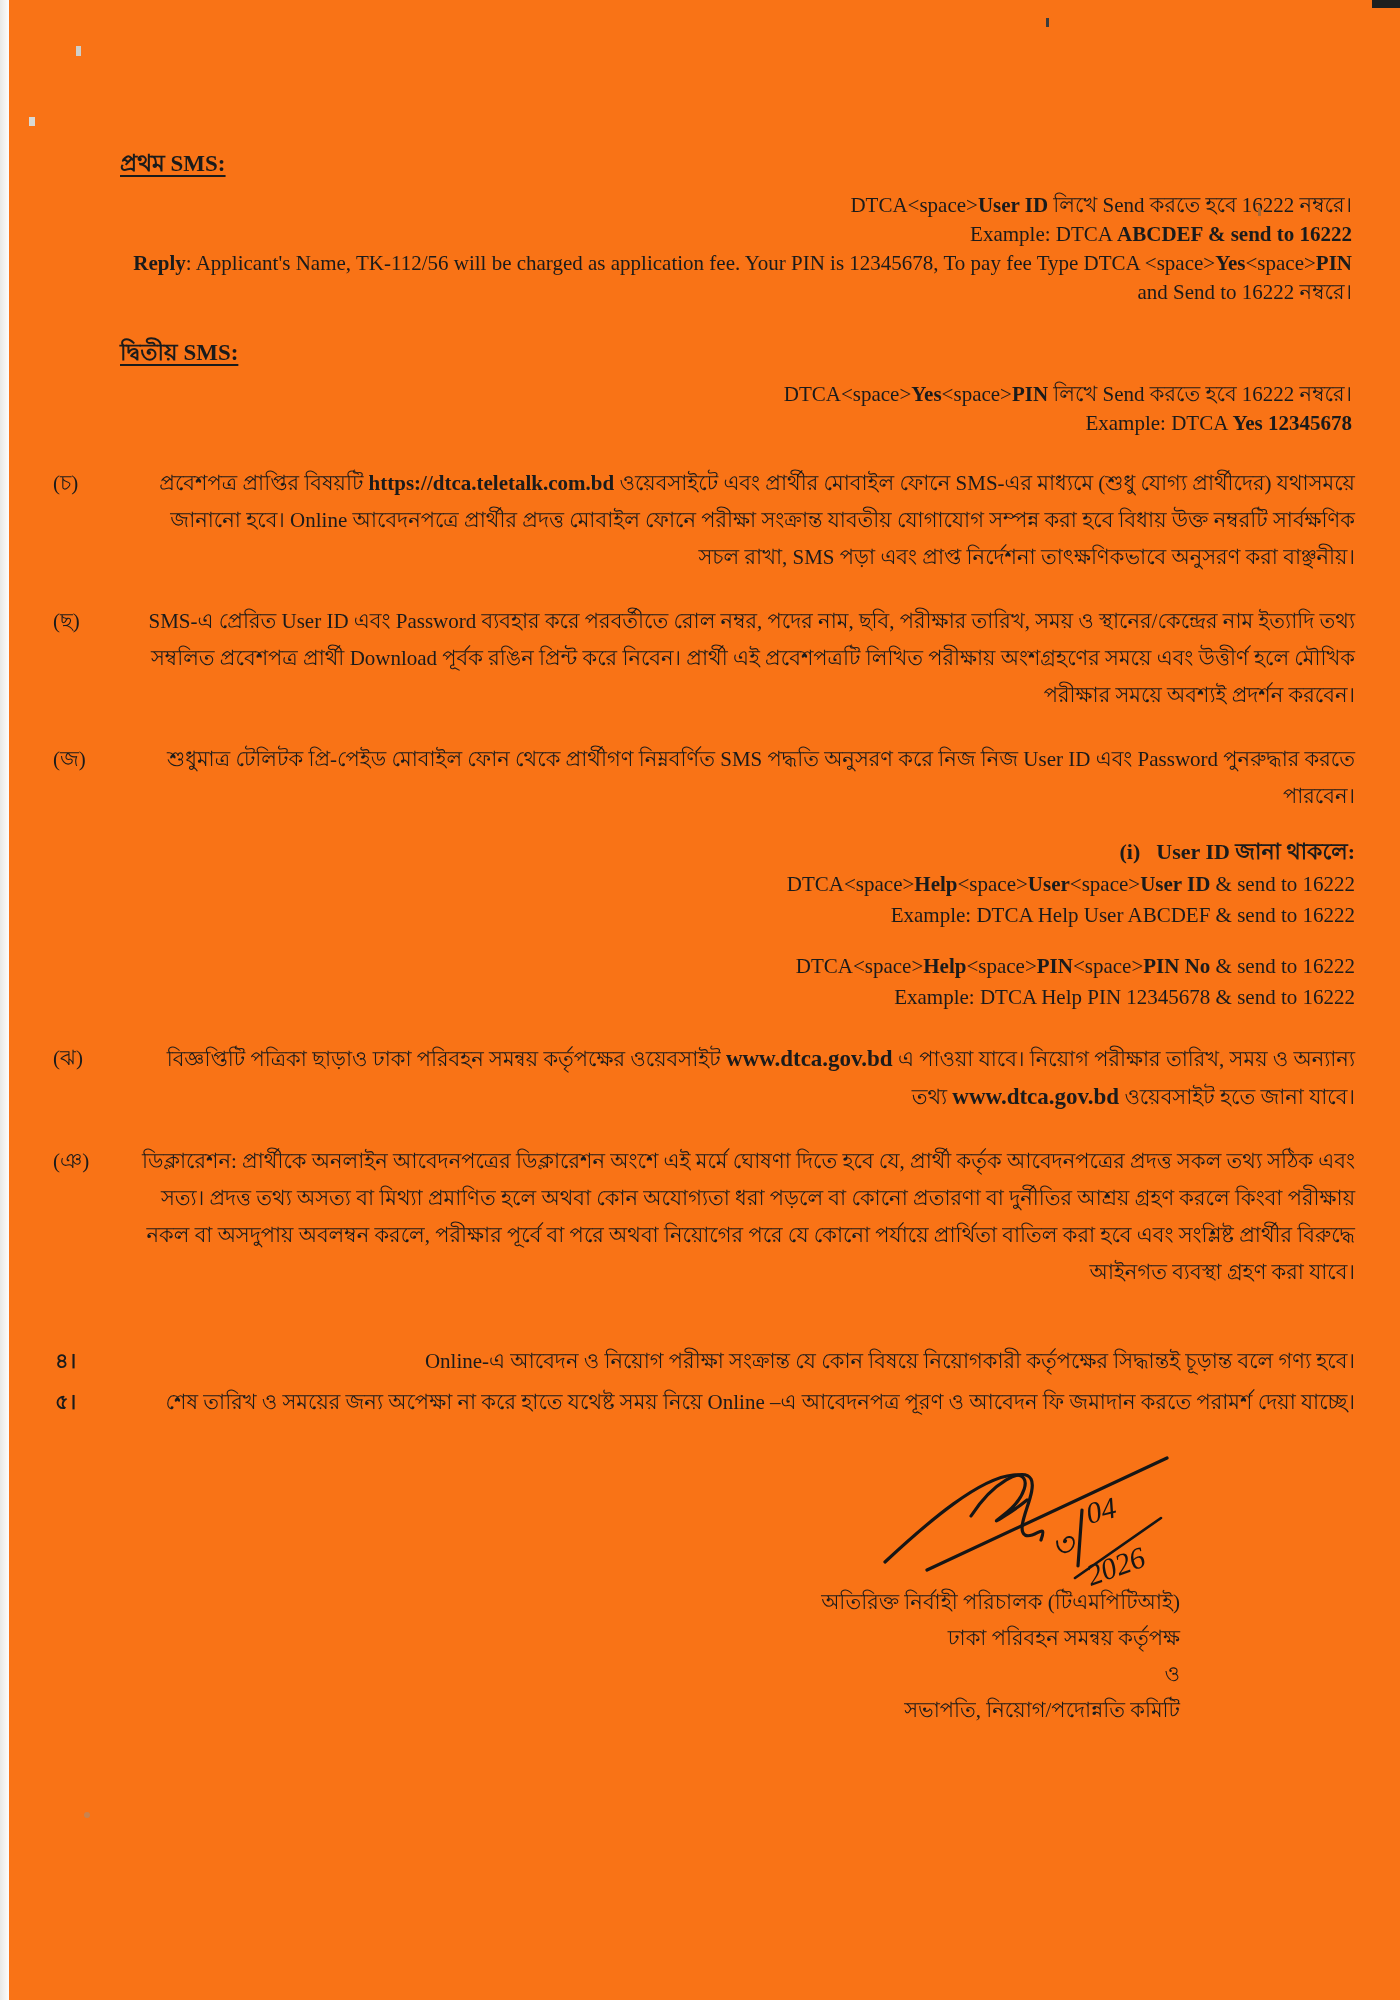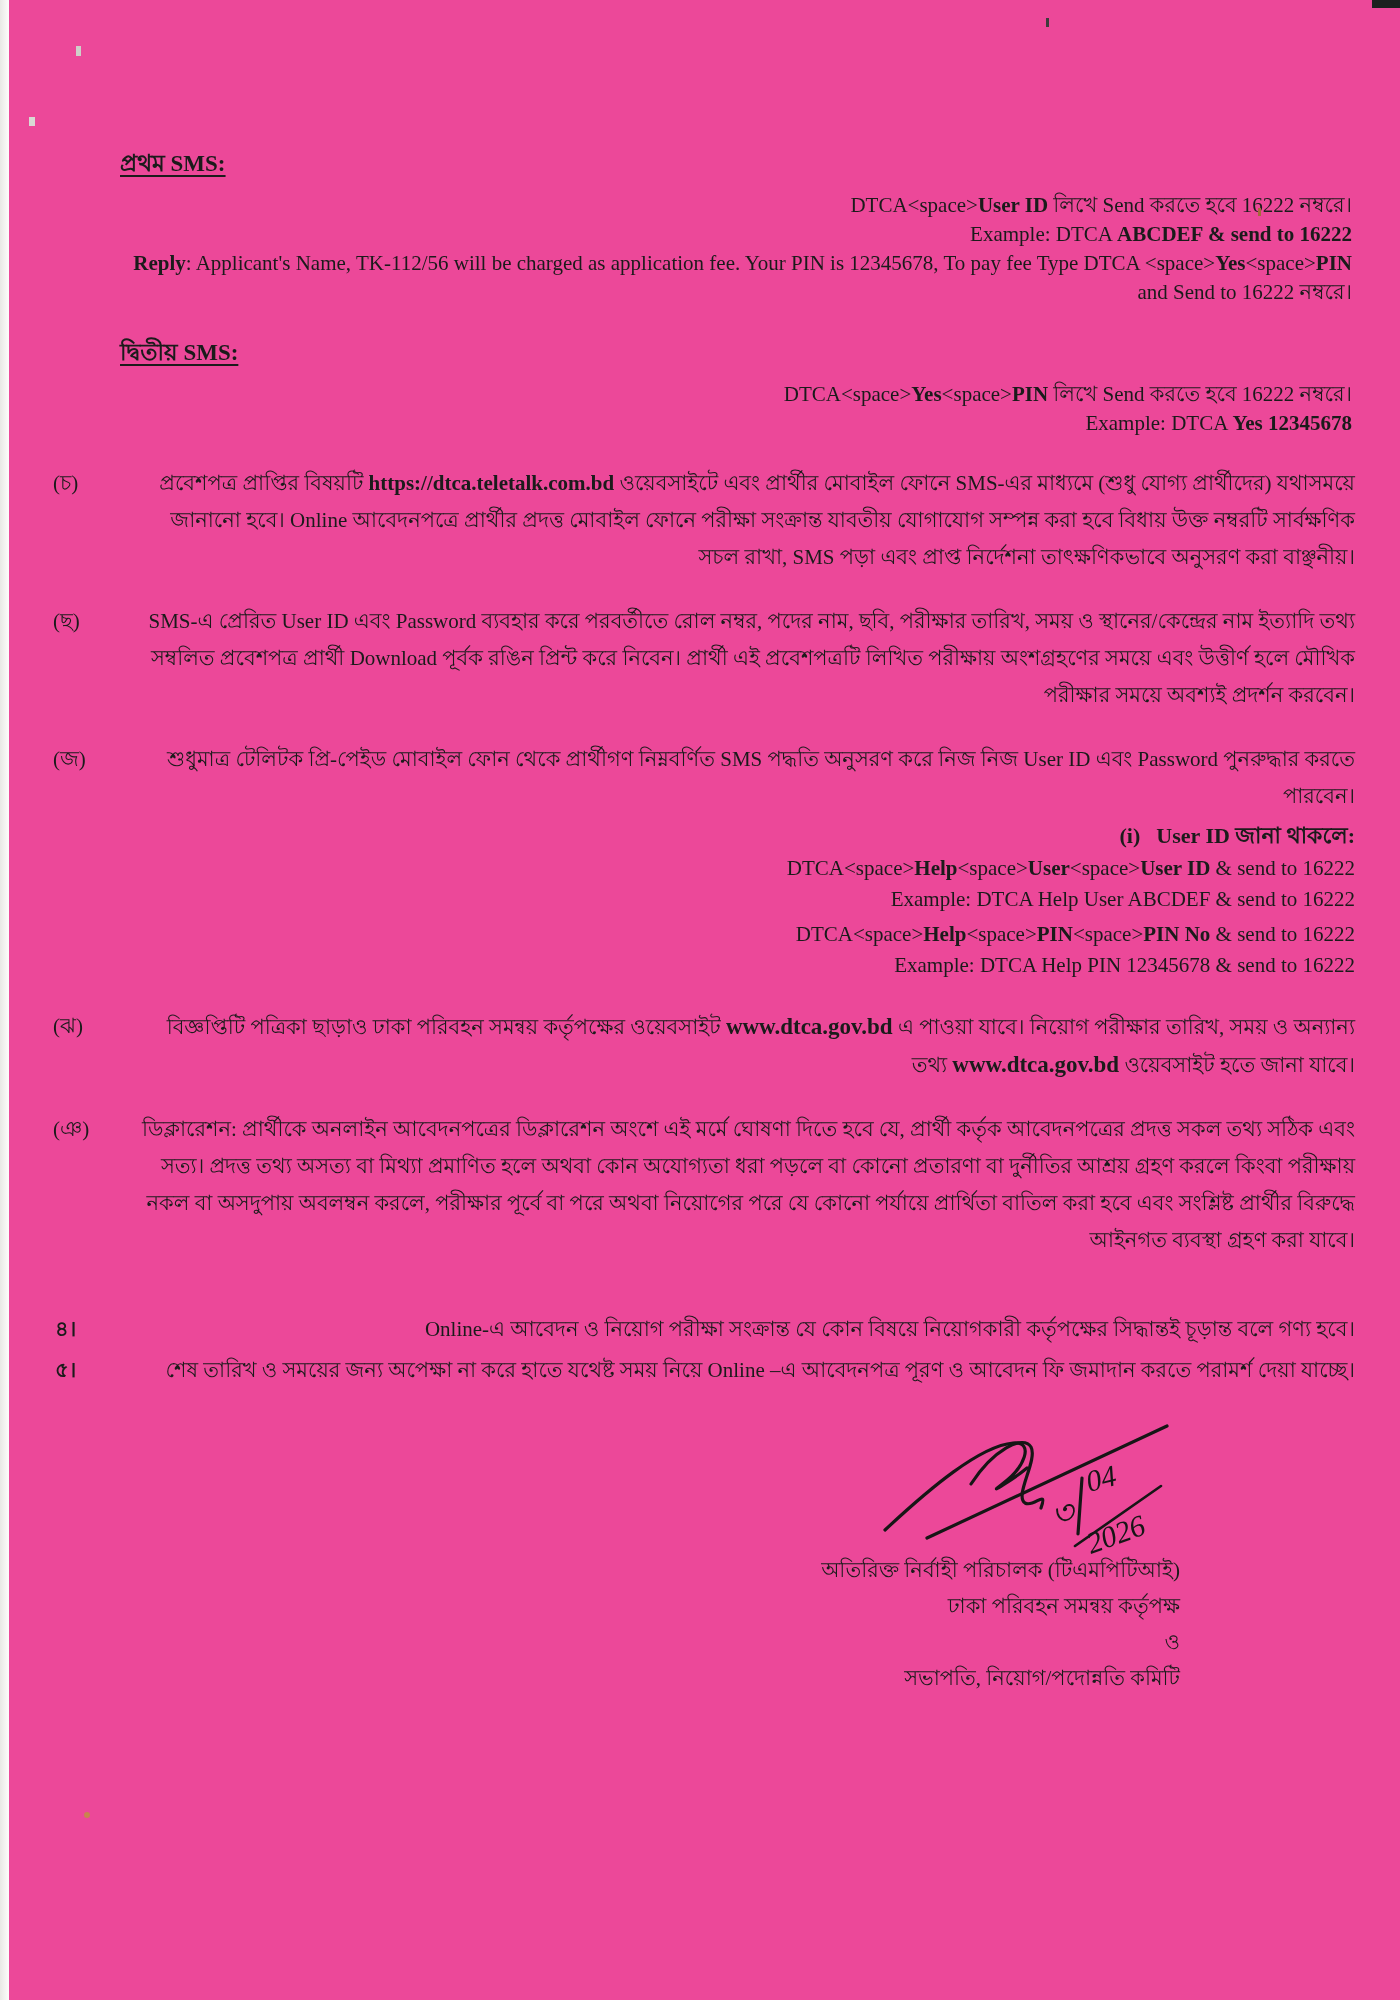--- a/index.html
+++ b/index.html
@@ -1,20 +1,20 @@
 <!DOCTYPE html>
 <html lang="bn"><head>
 <meta charset="utf-8">
 <style>
   html,body{margin:0;padding:0;background:#9a9a9a;}
   .page{
     position:relative;
     width:1400px;height:2000px;
     margin:0 auto;
-    background:#ec4899;
+    background:#f97316;
     color:#1b1b1b;
     font-family:"Liberation Serif","DejaVu Serif",serif;
     font-size:21px;
     box-sizing:border-box;
     padding:145px 45px 0 135px;
     overflow:hidden;
   }
   .page::before{
     content:"";position:absolute;left:0;top:0;bottom:0;width:9px;
     background:linear-gradient(90deg,#e9e9e5,#fdfdfb);
@@ -28,21 +28,21 @@
     display:inline-block;margin:0 0 7px 0;
     font-size:23px;font-weight:bold;
     text-decoration:underline;text-underline-offset:4px;
   }
   .sms-section p{line-height:29px;max-width:1232px;}
 
   .item{position:relative;margin-bottom:27px;line-height:37px;}
   .item-label{position:absolute;left:-82px;top:0;}
   .item-body{max-width:1228px;}
 
-  .sub-item{margin-top:4px;}
+  .sub-item{margin-top:20px;}
   .sub-title{margin-left:8px;font-weight:bold;font-size:22px;line-height:34px;}
   .sub-title .marker{margin-right:16px;}
   .sub-cmd{margin-left:158px;line-height:31px;}
   .sub-ex{margin-left:16px;line-height:31px;}
 
   .item-decl{margin-bottom:52px;}
 
   .numbered{margin-bottom:5px;line-height:36px;}
   .numbered .item-label{left:-80px;font-weight:bold;}
 

